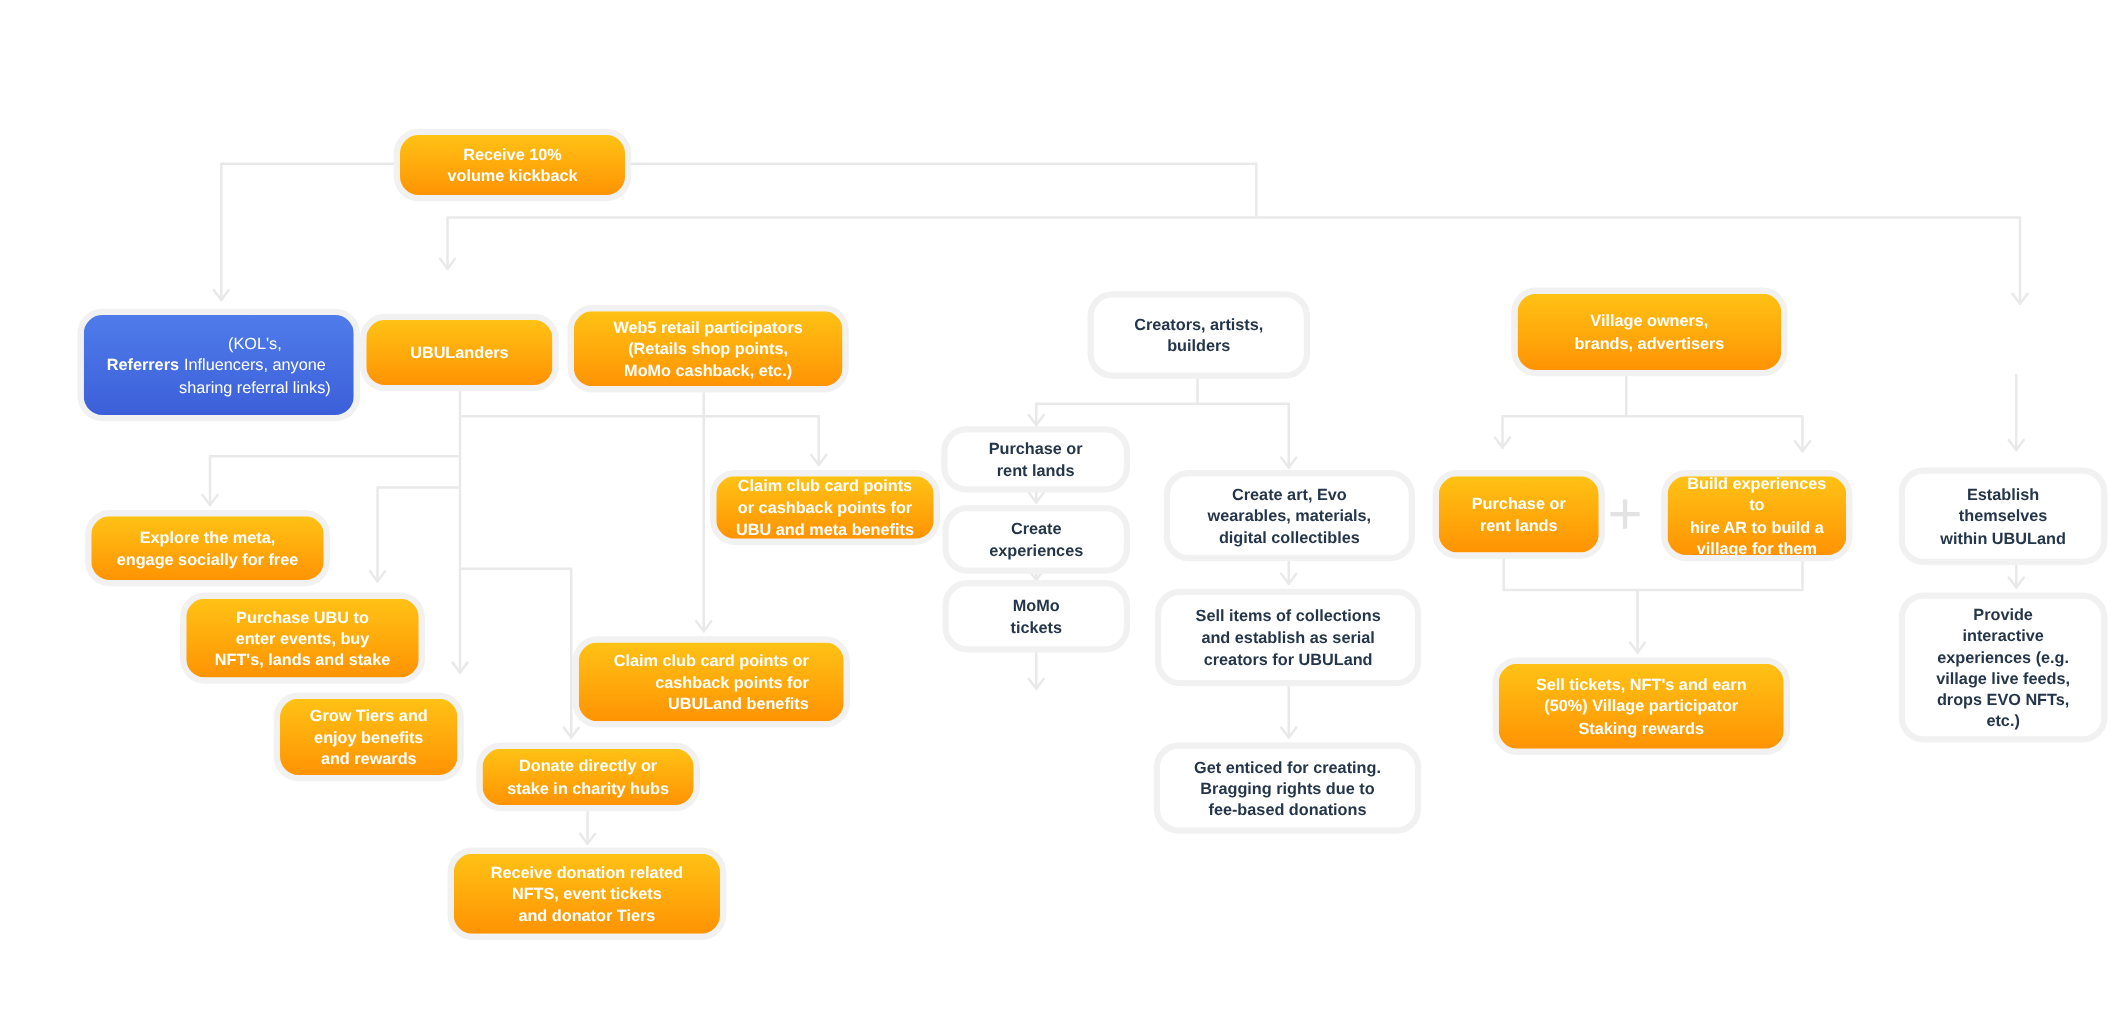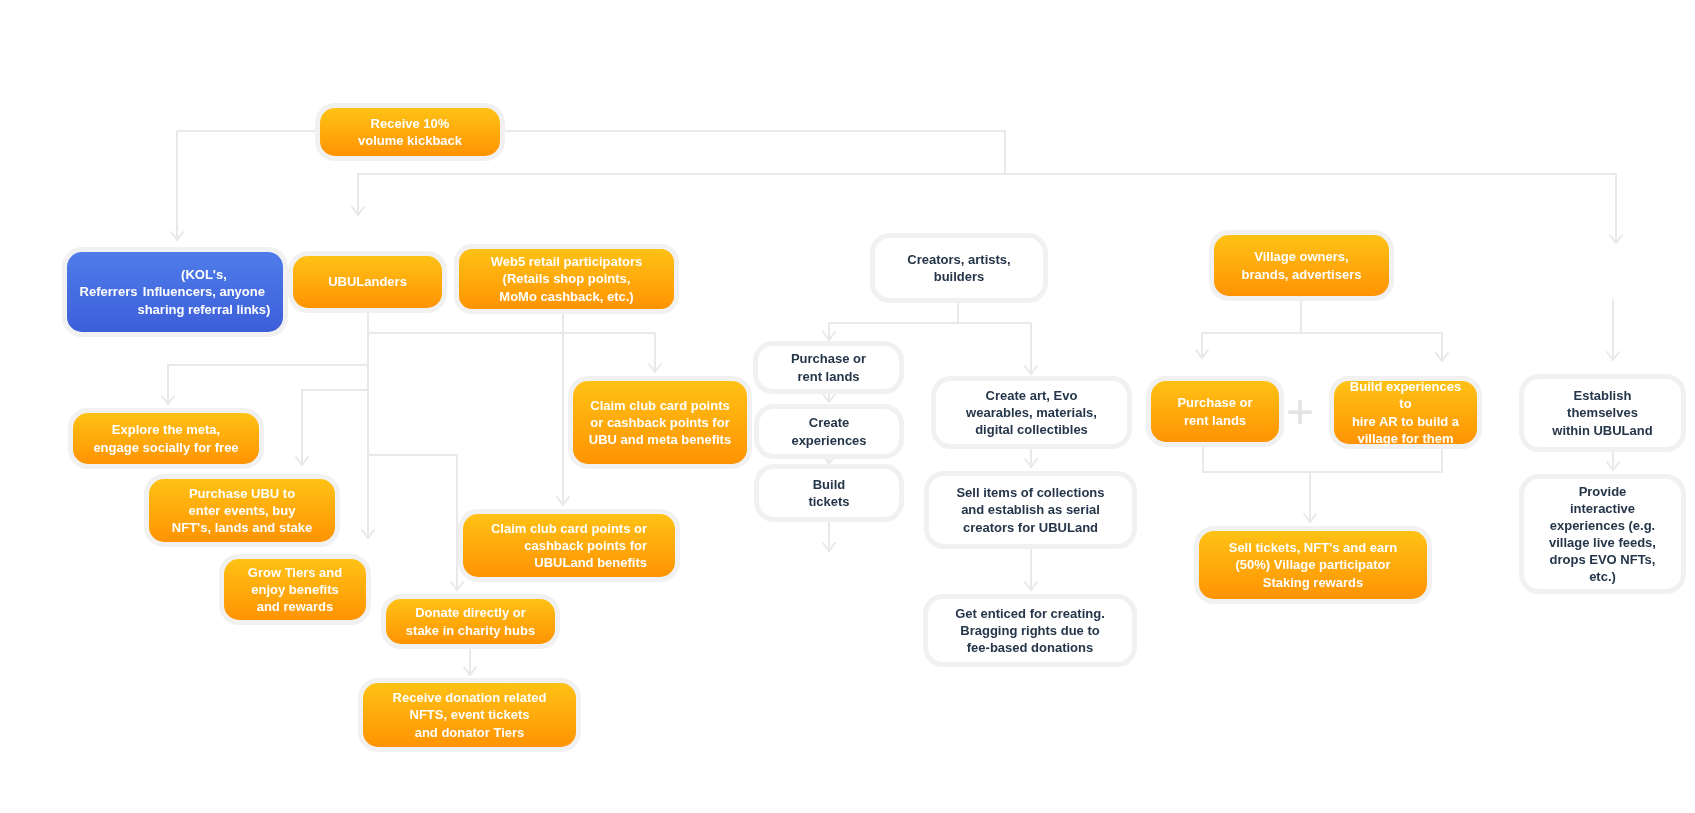--- a/index.html
+++ b/index.html
@@ -12,21 +12,21 @@
     position:absolute;z-index:2;box-sizing:border-box;
     display:flex;align-items:center;justify-content:center;text-align:center;
     border:5px solid #F1F1F1;border-radius:20px;
     font-weight:700;font-size:13px;line-height:1.32;
     white-space:pre-line;padding:4px 9px;
   }
   .node.orange{background:linear-gradient(180deg,#FFC215 0%,#FF9303 100%);color:#ffffff;}
   .node.blue{background:linear-gradient(180deg,#4F7CEA 0%,#3C5FD9 100%);color:#ffffff;}
   .node.white{background:#ffffff;color:#25364A;}
   .node.align-top{align-items:flex-start;padding-top:10px;}
-  .referrers-rest{font-weight:700;}
+  .referrers-rest{font-weight:400;}
   .plus{
     position:absolute;z-index:2;color:#E3E3E3;font-size:48px;font-weight:400;
     line-height:1;user-select:none;
   }
 </style>
 </head>
 <body>
 
 <div class="canvas">
 
@@ -52,28 +52,28 @@
 
   <div class="node orange" style="left:315px;top:103px;width:190px;height:58px;">Receive 10%
 volume kickback</div>
 
   <div class="node blue" style="left:62px;top:247px;width:226px;height:90px;"><span>Referrers </span><span class="referrers-rest">(KOL's,
 Influencers, anyone
 sharing referral links)</span></div>
 
   <div class="node orange" style="left:288px;top:251px;width:159px;height:62px;">UBULanders</div>
 
-  <div class="node orange" style="left:454px;top:244px;width:225px;height:70px;border-radius:18px;">Web5 retail participators
+  <div class="node orange" style="left:454px;top:244px;width:225px;height:70px;">Web5 retail participators
 (Retails shop points,
 MoMo cashback, etc.)</div>
 
   <div class="node white" style="left:870px;top:233px;width:178px;height:70px;">Creators, artists,
 builders</div>
 
-  <div class="node orange" style="left:1209px;top:230px;width:185px;height:71px;">Village owners,
+  <div class="node orange" style="left:1209px;top:230px;width:221px;height:71px;">Village owners,
 brands, advertisers</div>
 
 
   <div class="node orange" style="left:68px;top:408px;width:196px;height:61px;">Explore the meta,
 engage socially for free</div>
 
   <div class="node orange" style="left:219px;top:554px;width:152px;height:71px;">Grow Tiers and
 enjoy benefits
 and rewards</div>
 
@@ -81,35 +81,35 @@
 enter events, buy
 NFT's, lands and stake</div>
 
   <div class="node orange" style="left:381px;top:594px;width:179px;height:55px;">Donate directly or
 stake in charity hubs</div>
 
   <div class="node orange" style="left:358px;top:678px;width:223px;height:74px;">Receive donation related
 NFTS, event tickets
 and donator Tiers</div>
 
-  <div class="node orange" style="left:568px;top:376px;width:184px;height:93px;">Claim club card points
+  <div class="node orange" style="left:568px;top:376px;width:184px;height:60px;">Claim club card points
 or cashback points for
 UBU and meta benefits</div>
 
   <div class="node orange" style="left:458px;top:509px;width:222px;height:73px;text-align:right;">Claim club card points or
 cashback points for
 UBULand benefits</div>
 
   <div class="node white" style="left:753px;top:341px;width:151px;height:53px;">Purchase or
 rent lands</div>
 
   <div class="node white" style="left:754px;top:404px;width:150px;height:55px;">Create
 experiences</div>
 
-  <div class="node white" style="left:754px;top:464px;width:150px;height:58px;">Build
+  <div class="node white" style="left:754px;top:464px;width:150px;height:58px;">MoMo
 tickets</div>
 
 
   <div class="node white" style="left:931px;top:376px;width:201px;height:73px;">Create art, Evo
 wearables, materials,
 digital collectibles</div>
 
   <div class="node white" style="left:924px;top:471px;width:213px;height:78px;">Sell items of collections
 and establish as serial
 creators for UBULand</div>

